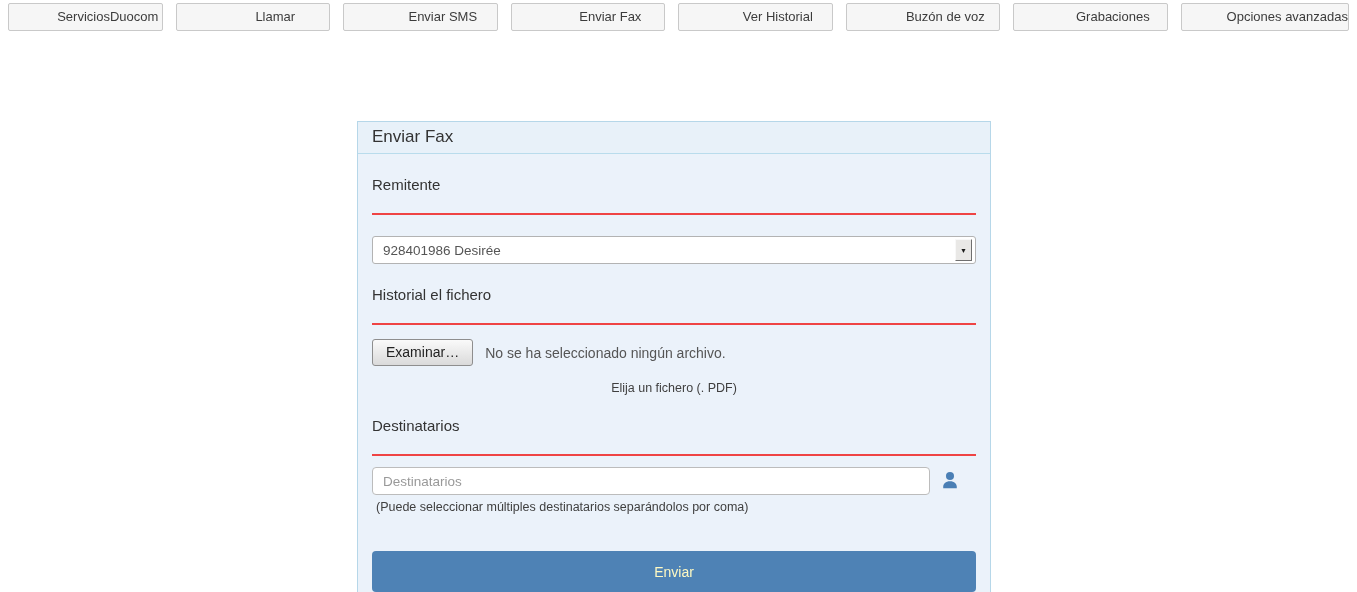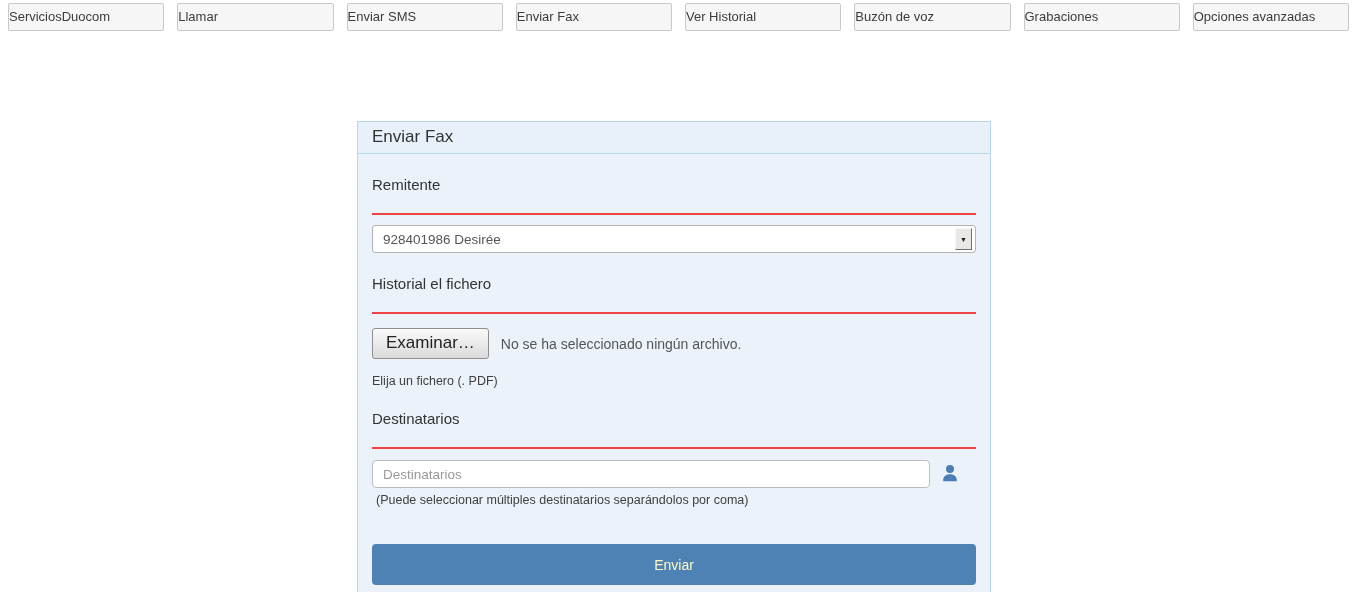--- a/index.html
+++ b/index.html
@@ -18,24 +18,25 @@
   }
   .topnav .nav-btn {
     flex: 1 1 0;
     height: 28px;
     background: #f6f6f6;
     border: 1px solid #c9c9c9;
     border-radius: 2px;
     color: #3c3c3c;
     font-size: 13px;
     font-family: "Liberation Sans", sans-serif;
-    text-align: left;
+    text-align: center;
     line-height: 26px;
     cursor: pointer;
     white-space: nowrap;
+    padding-left: 45px;
   }
 
   
   .panel {
     width: 634px;
     margin: 87px 0 0 357px;
     border: 1px solid #b6d7e9;
     background: #ebf2fa;
   }
   .panel-heading {
@@ -53,21 +54,21 @@
     font-size: 15px;
     color: #333333;
     margin-top: 22px;
     padding-bottom: 20px;
     border-bottom: 2px solid #ef4444;
   }
   .section-heading.first { margin-top: 18px; }
 
   
   .select {
-    margin-top: 10px;
+    margin-top: 21px;
     height: 28px;
     width: 100%;
     background: #ffffff;
     border: 1px solid #b3b3b3;
     border-radius: 3px;
     display: flex;
     align-items: center;
     cursor: pointer;
     gap: 48px;
   }
@@ -95,38 +96,39 @@
   }
 
   
   .file-row {
     margin-top: 14px;
     display: flex;
     align-items: center;
   }
   .browse-btn {
     padding: 4px 13px 5px;
-    font-size: 17px;
+    font-size: 14px;
     color: #222222;
     font-family: "Liberation Sans", sans-serif;
     background: linear-gradient(#fafafa, #dadada);
     border: 1px solid #8e8e8e;
     border-radius: 3px;
     cursor: pointer;
     white-space: nowrap;
   }
   .file-status {
     margin-left: 12px;
     font-size: 14px;
     color: #555555;
   }
   .hint-small {
     margin-top: 15px;
     font-size: 12.5px;
     color: #3f3f3f;
+    text-align: center;
   }
 
   
   .dest-row {
     margin-top: 11px;
     display: flex;
     align-items: center;
   }
   .dest-input {
     width: 558px;

